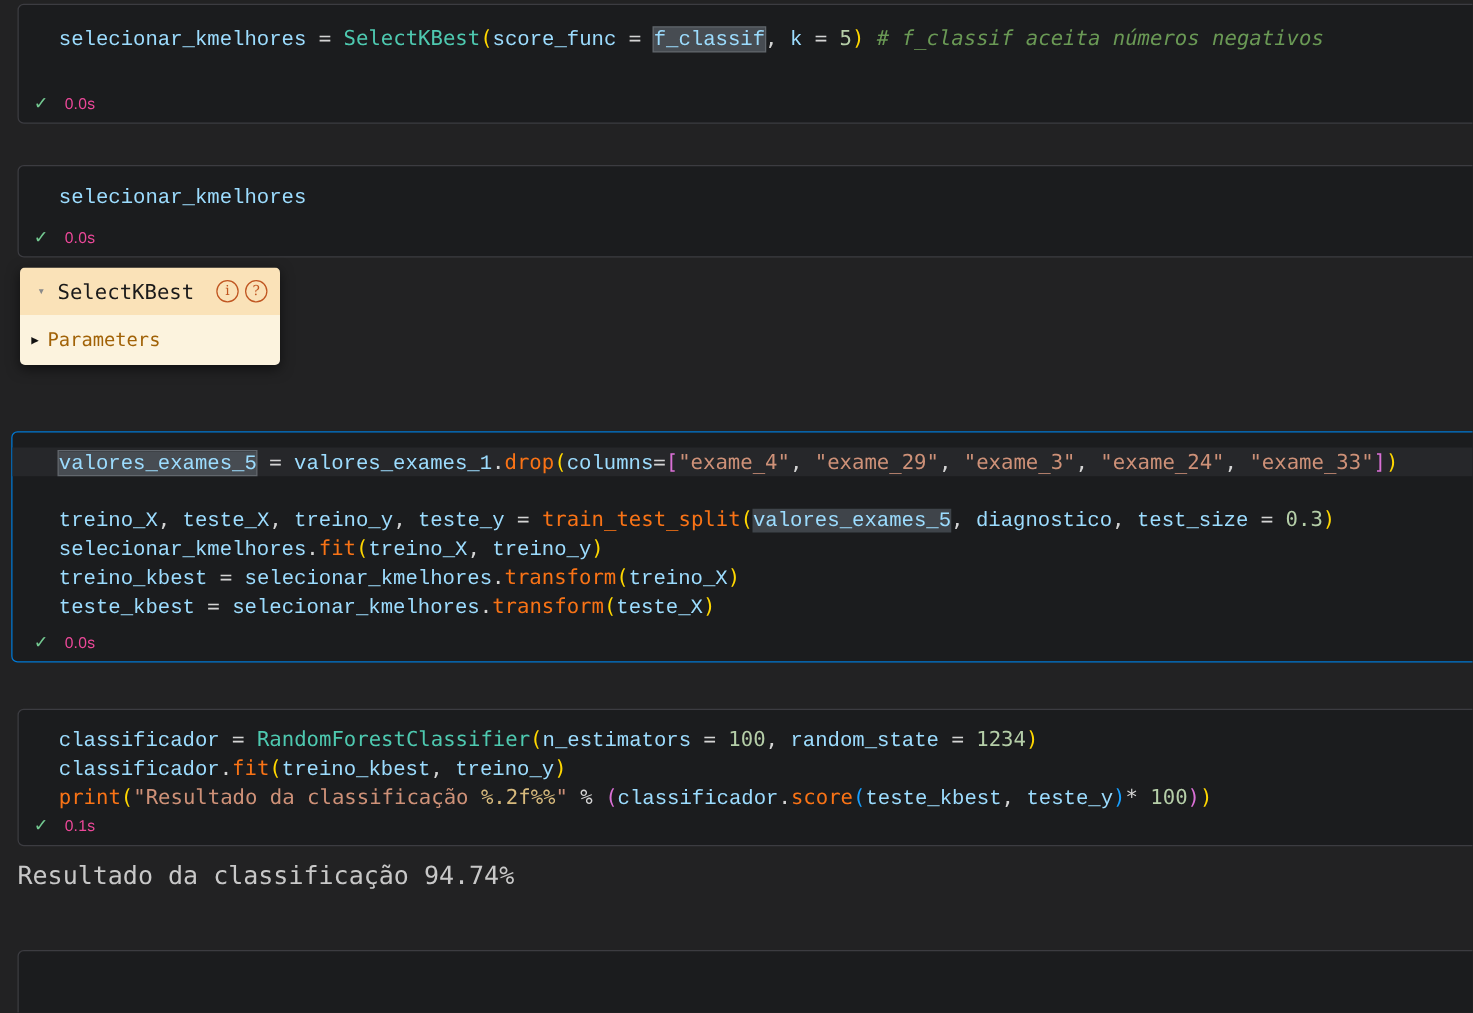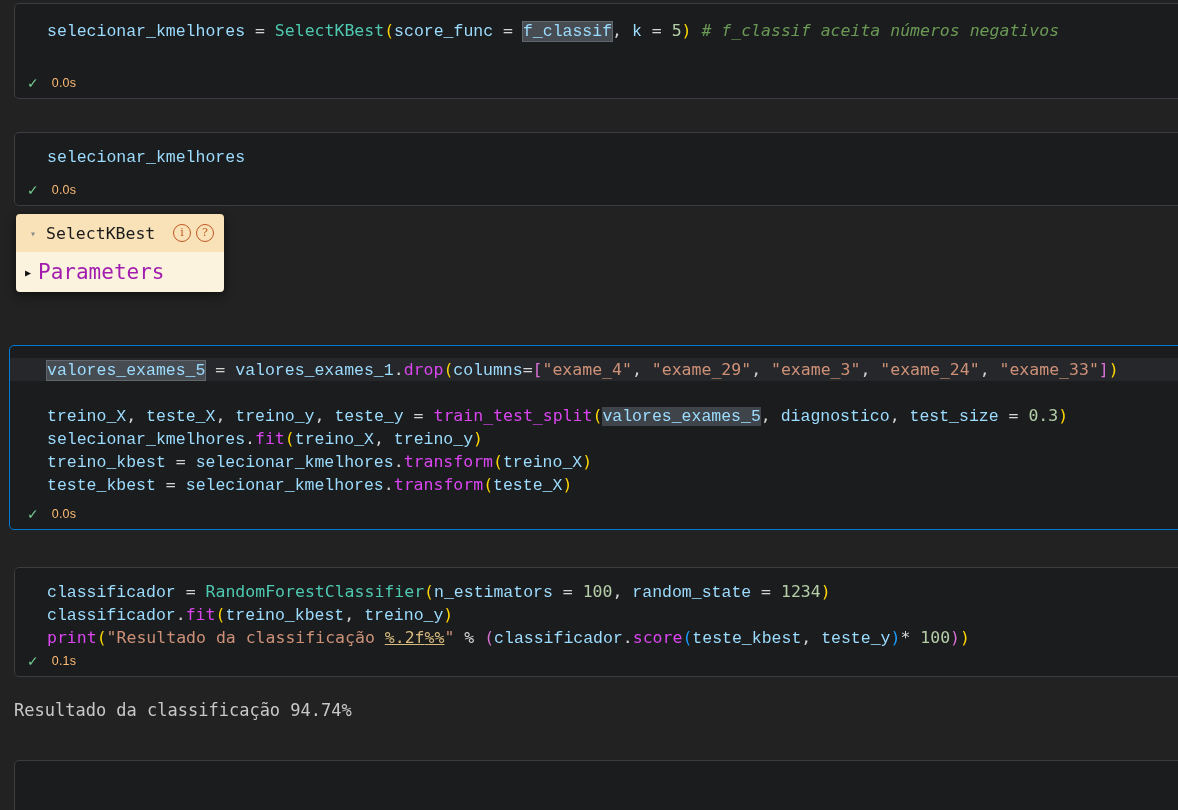--- a/index.html
+++ b/index.html
@@ -22,42 +22,42 @@
     height:23px;line-height:23px;
     font-family:"DejaVu Sans Mono",monospace;
     font-size:16.5px;white-space:pre;
     padding-left:32px;color:#d4d4d4;
   }
   .focused .code-line{padding-left:37px;}
   .code-line.current{background:#26272a;}
   
   .tk.var{color:#9CDCFE;font-family:Liberation Mono, monospace;}
   .tk.cls{color:#4EC9B0;}
-  .tk.fn{color:#d946ef;}
+  .tk.fn{color:#f97316;}
   .tk.num{color:#B5CEA8;}
   .tk.str{color:#CE9178;}
-  .tk.fmt{color:#D7BA7D;text-decoration:underline;}
+  .tk.fmt{color:#D7BA7D;}
   .tk.com{color:#6A9955;font-style:italic;}
   .tk.op{color:#D4D4D4;}
   .tk.b1{color:#FFD700;}
   .tk.b2{color:#DA70D6;}
   .tk.b3{color:#179FFF;}
   .tk.hl{background:#474c52;box-shadow:0 0 0 1px #62676d;}
   .tk.hl2{background:#3f444a;}
   
   .exec{
     position:absolute;left:12px;bottom:7px;
     display:flex;align-items:center;
   }
   .focused .exec{left:17px;}
   .check{
     color:#73C991;font-size:14px;margin-right:13px;
     font-family:"DejaVu Sans",sans-serif;
   }
-  .dur{color:#fdba74;font-size:12.5px;letter-spacing:.2px;}
+  .dur{color:#ec4899;font-size:12.5px;letter-spacing:.2px;}
   
   #tooltip{
     position:absolute;left:16px;top:214px;width:208px;z-index:5;
     border-radius:4px;overflow:hidden;
     box-shadow:0 3px 10px rgba(0,0,0,.55);
     font-family:"DejaVu Sans Mono",monospace;
   }
   .tt-header{
     background:#FAE2B8;height:38px;
     display:flex;align-items:center;padding:0 10px;
@@ -69,26 +69,26 @@
     width:16px;height:16px;border-radius:50%;
     border:1.5px solid #C05621;color:#C05621;
     font-size:11px;line-height:16px;text-align:center;
     font-family:"DejaVu Serif",serif;
   }
   .tt-body{
     background:#FCF3DE;height:40px;
     display:flex;align-items:center;padding:0 9px;
   }
   .tt-body-caret{color:#111;font-size:10px;margin-right:7px;}
-  .tt-section{color:#a21caf;font-size:21px;}
+  .tt-section{color:#a16207;font-size:15px;}
   
   #output{
     position:absolute;left:14px;top:689px;height:23px;line-height:23px;
-    font-family:"DejaVu Sans Mono",monospace;font-size:17px;
-    color:#c8c8c8;white-space:pre;margin-top:10px;
+    font-family:"DejaVu Sans Mono",monospace;font-size:20px;
+    color:#c8c8c8;white-space:pre;
   }
 </style>
 </head>
 <body>
 
 <div class="cell" id="cell0" style="top:3px;height:94px;">
   <div class="code-area">
       <div class="code-line"><span class="tk var">selecionar_kmelhores</span><span class="tk op"> = </span><span class="tk cls">SelectKBest</span><span class="tk b1">(</span><span class="tk var">score_func</span><span class="tk op"> = </span><span class="tk var hl">f_classif</span><span class="tk op">, </span><span class="tk var">k</span><span class="tk op"> = </span><span class="tk num">5</span><span class="tk b1">)</span><span class="tk op"> </span><span class="tk com"># f_classif aceita números negativos</span></div>
     </div>
   <div class="exec">

